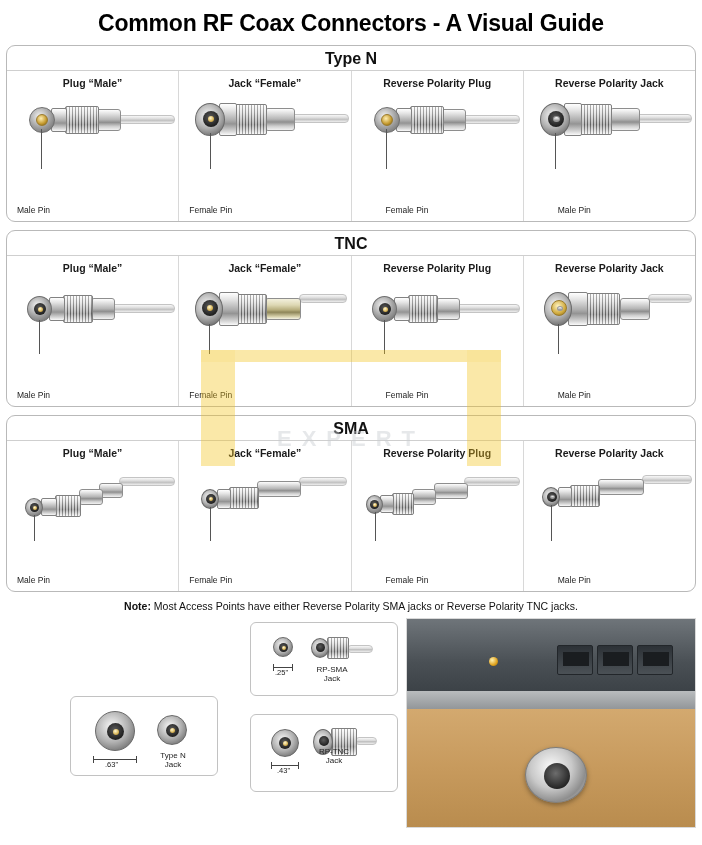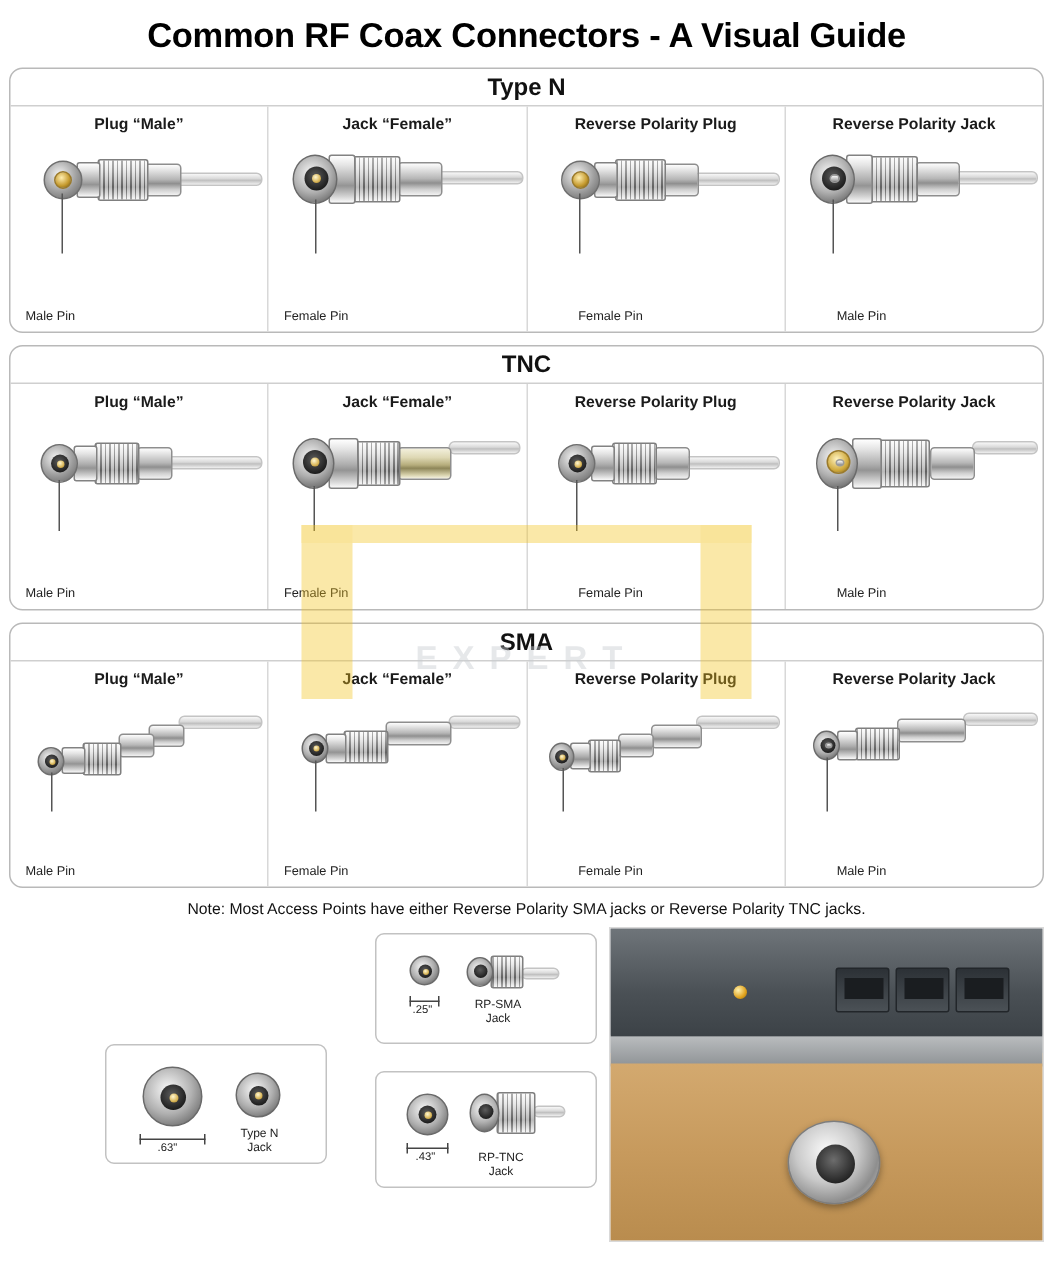--- a/index.html
+++ b/index.html
@@ -139,21 +139,21 @@
     background: linear-gradient(to bottom,#ffffff,#cfcfcf 45%,#8d8d8d);
     border: 1px solid #9a9a9a;
   }
 
   
   .note {
     text-align: center;
     font-size: 10.5px;
     margin: 6px 0 6px 0;
   }
-  .note b { font-weight: normal; }
+  .note b { font-weight: bold; }
 
   
   .bottom {
     position: relative;
     height: 218px;
     margin: 0 6px;
   }
   .photo {
     position: absolute;
     right: 0; top: 0;
@@ -531,21 +531,21 @@
     <div class="minibox" style="left:244px; top:96px; width:148px; height:78px;">
       <div class="front-female" style="left:20px; top:14px; width:28px; height:28px;"></div>
       <div class="hole" style="left:28px; top:22px; width:12px; height:12px;"></div>
       <div class="pin-dot" style="left:32px; top:26px; width:5px; height:5px;"></div>
       <div class="cable" style="left:104px; top:22px; width:22px; height:8px;"></div>
       <div class="knurl" style="left:80px; top:13px; width:26px; height:28px;"></div>
       <div class="front-female" style="left:62px; top:14px; width:20px; height:26px;"></div>
       <div class="hole" style="left:68px; top:21px; width:10px; height:10px;"></div>
       <div class="dimline" style="left:20px; top:50px; width:28px;"></div>
       <div class="dimtext" style="left:26px; top:51px;">.43"</div>
-      <div class="mini-cap" style="left:58px; top:52px; width:50px;">
+      <div class="mini-cap" style="left:58px; top:32px; width:50px;">
         <span>RP-TNC</span><br>
         <span>Jack</span>
       </div>
     </div>
 
   </div>
 
   <div class="wm wm-logo">
     <div class="bar" style="left:0; top:20px; width:34px; height:116px;"></div>
     <div class="bar" style="left:266px; top:20px; width:34px; height:116px;"></div>

